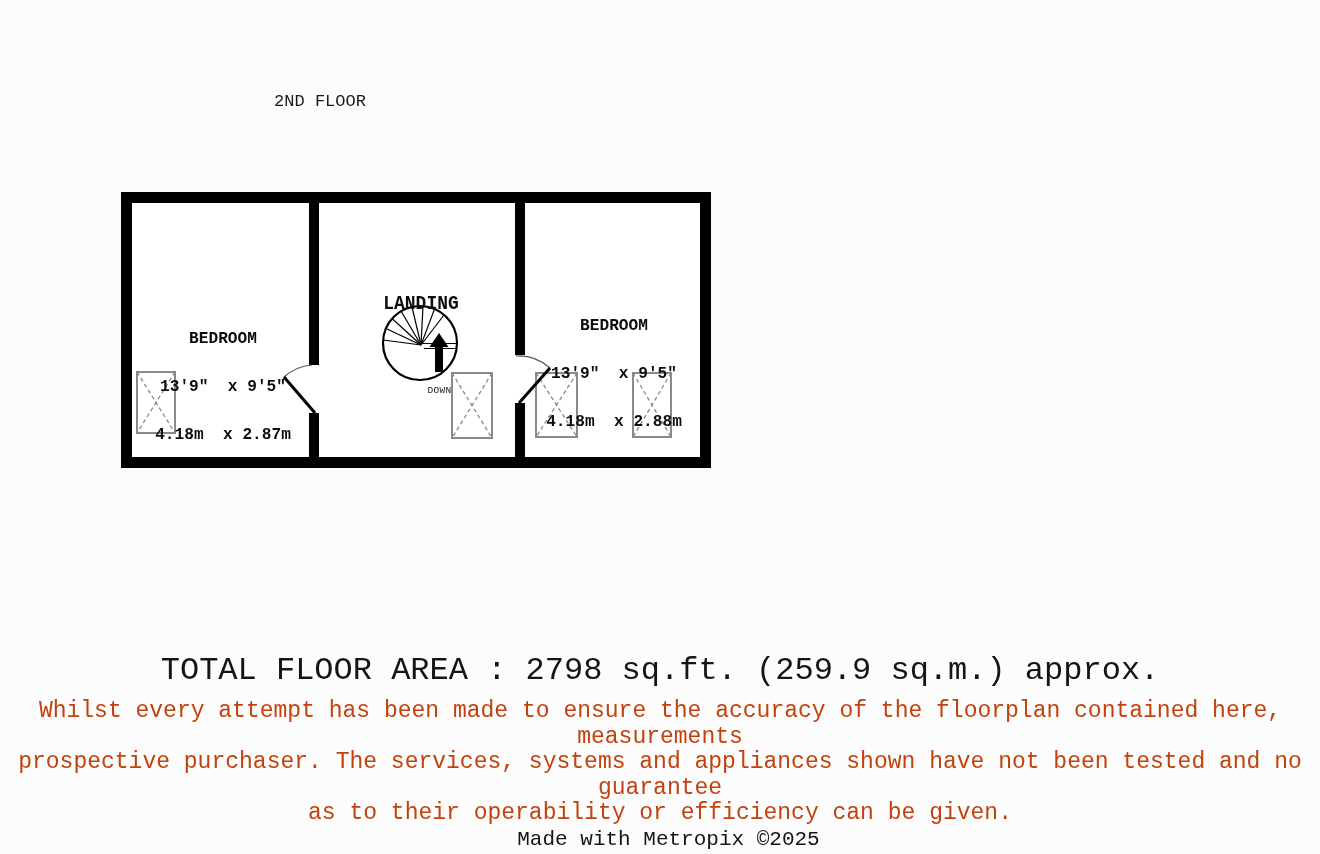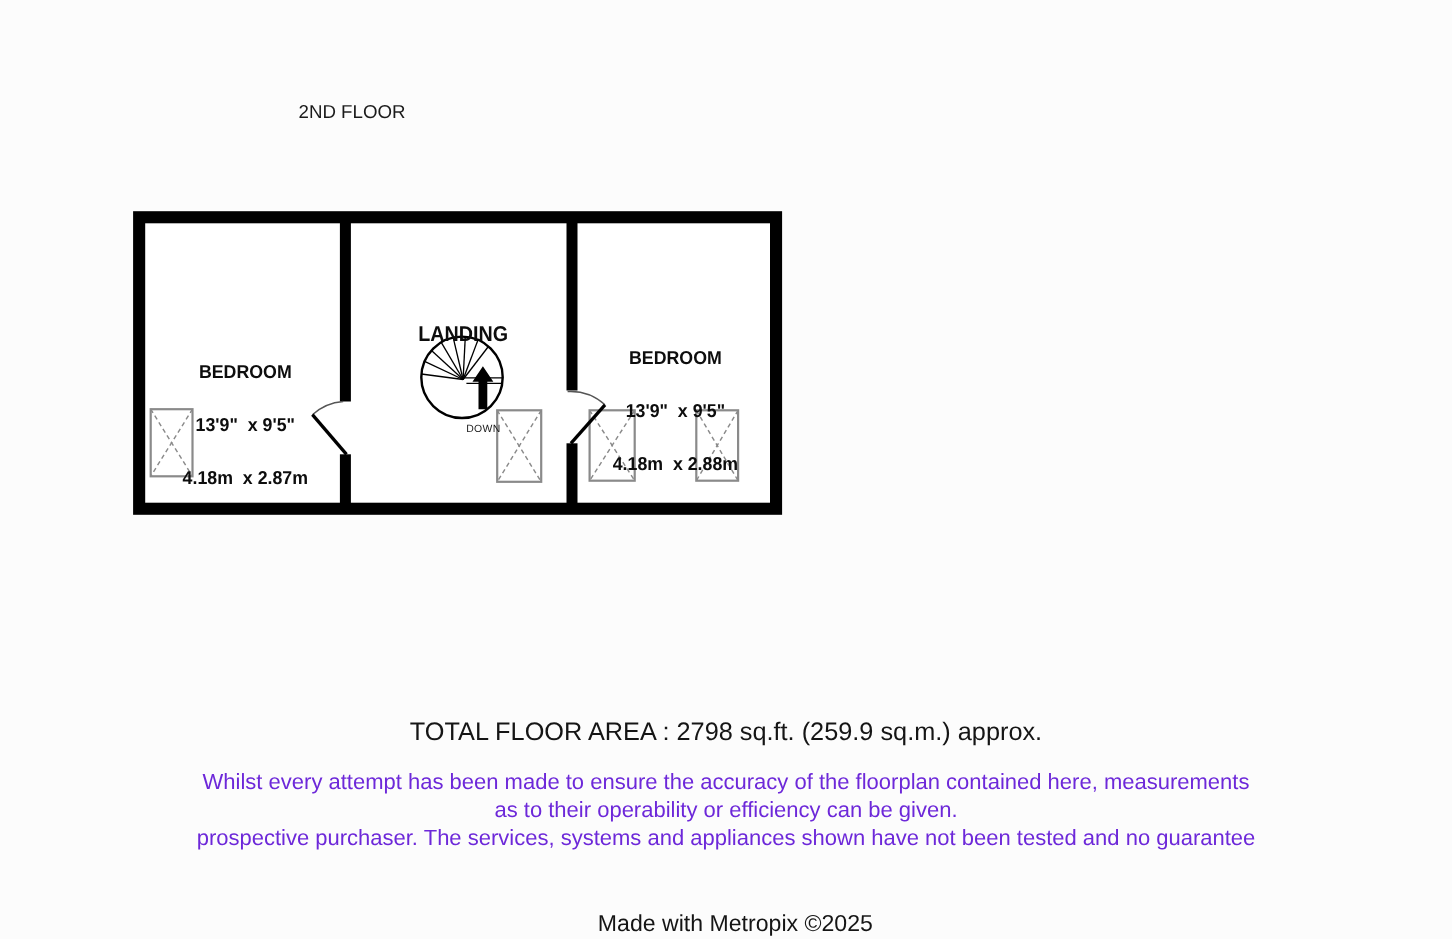--- a/index.html
+++ b/index.html
@@ -1,41 +1,41 @@
 <!DOCTYPE html>
 <html><head>
 <meta charset="utf-8">
 <style>
   html,body { margin:0; padding:0; }
   body { background:#ffffff; }
   .page {
     position:relative;
     width:1320px; height:854px;
     background:#fcfcfc;
-    font-family:Liberation Sans, sans-serif;
+    font-family:Liberation Mono, monospace;
     color:#111;
     overflow:hidden;
   }
   .hdr-line { position:absolute; transform:translateX(-50%); white-space:pre; font-size:17px; color:#1a1a1a; }
   .room-label {
     position:absolute;
     transform:translateX(-50%) scaleX(0.95);
     transform-origin:center top;
     font-weight:bold; text-align:center; white-space:pre;
     font-size:17px; line-height:16px; color:#0d0d0d;
   }
   .room-label.landing { font-size:19.5px; transform:translateX(-50%) scaleX(0.92); }
   .fp-svg { position:absolute; left:100px; top:180px; width:640px; height:310px; }
   .total-area {
     position:absolute; left:0; right:0; top:652px;
-    text-align:center; font-size:23px; color:#151515;
+    text-align:center; font-size:32px; color:#151515;
   }
   .disclaimer {
     position:absolute; left:0; right:0; top:699px;
-    text-align:center; font-size:20px; line-height:25.6px; color:#6d28d9;
+    text-align:center; font-size:23px; line-height:25.6px; color:#c2410c;
   }
   .credit {
     position:absolute; left:0; right:0; top:828px;
     text-align:center; font-size:21px; color:#151515;margin-left:17px;
   }
 </style>
 </head>
 <body>
 
 <div class="page">
@@ -125,19 +125,19 @@
   <div class="room-label" style="left:614px; top:286px;">
     <div>BEDROOM</div>
     <div>13'9"  x 9'5"</div>
     <div>4.18m  x 2.88m</div>
   </div>
 
   <div class="total-area">TOTAL FLOOR AREA : 2798 sq.ft. (259.9 sq.m.) approx.</div>
 
   <div class="disclaimer">
     <div>Whilst every attempt has been made to ensure the accuracy of the floorplan contained here, measurements</div>
+    <div>prospective purchaser. The services, systems and appliances shown have not been tested and no guarantee</div>
     <div>as to their operability or efficiency can be given.</div>
-    <div>prospective purchaser. The services, systems and appliances shown have not been tested and no guarantee</div>
   </div>
 
   <div class="credit">Made with Metropix ©2025</div>
 
 </div>
 
 </body></html>

